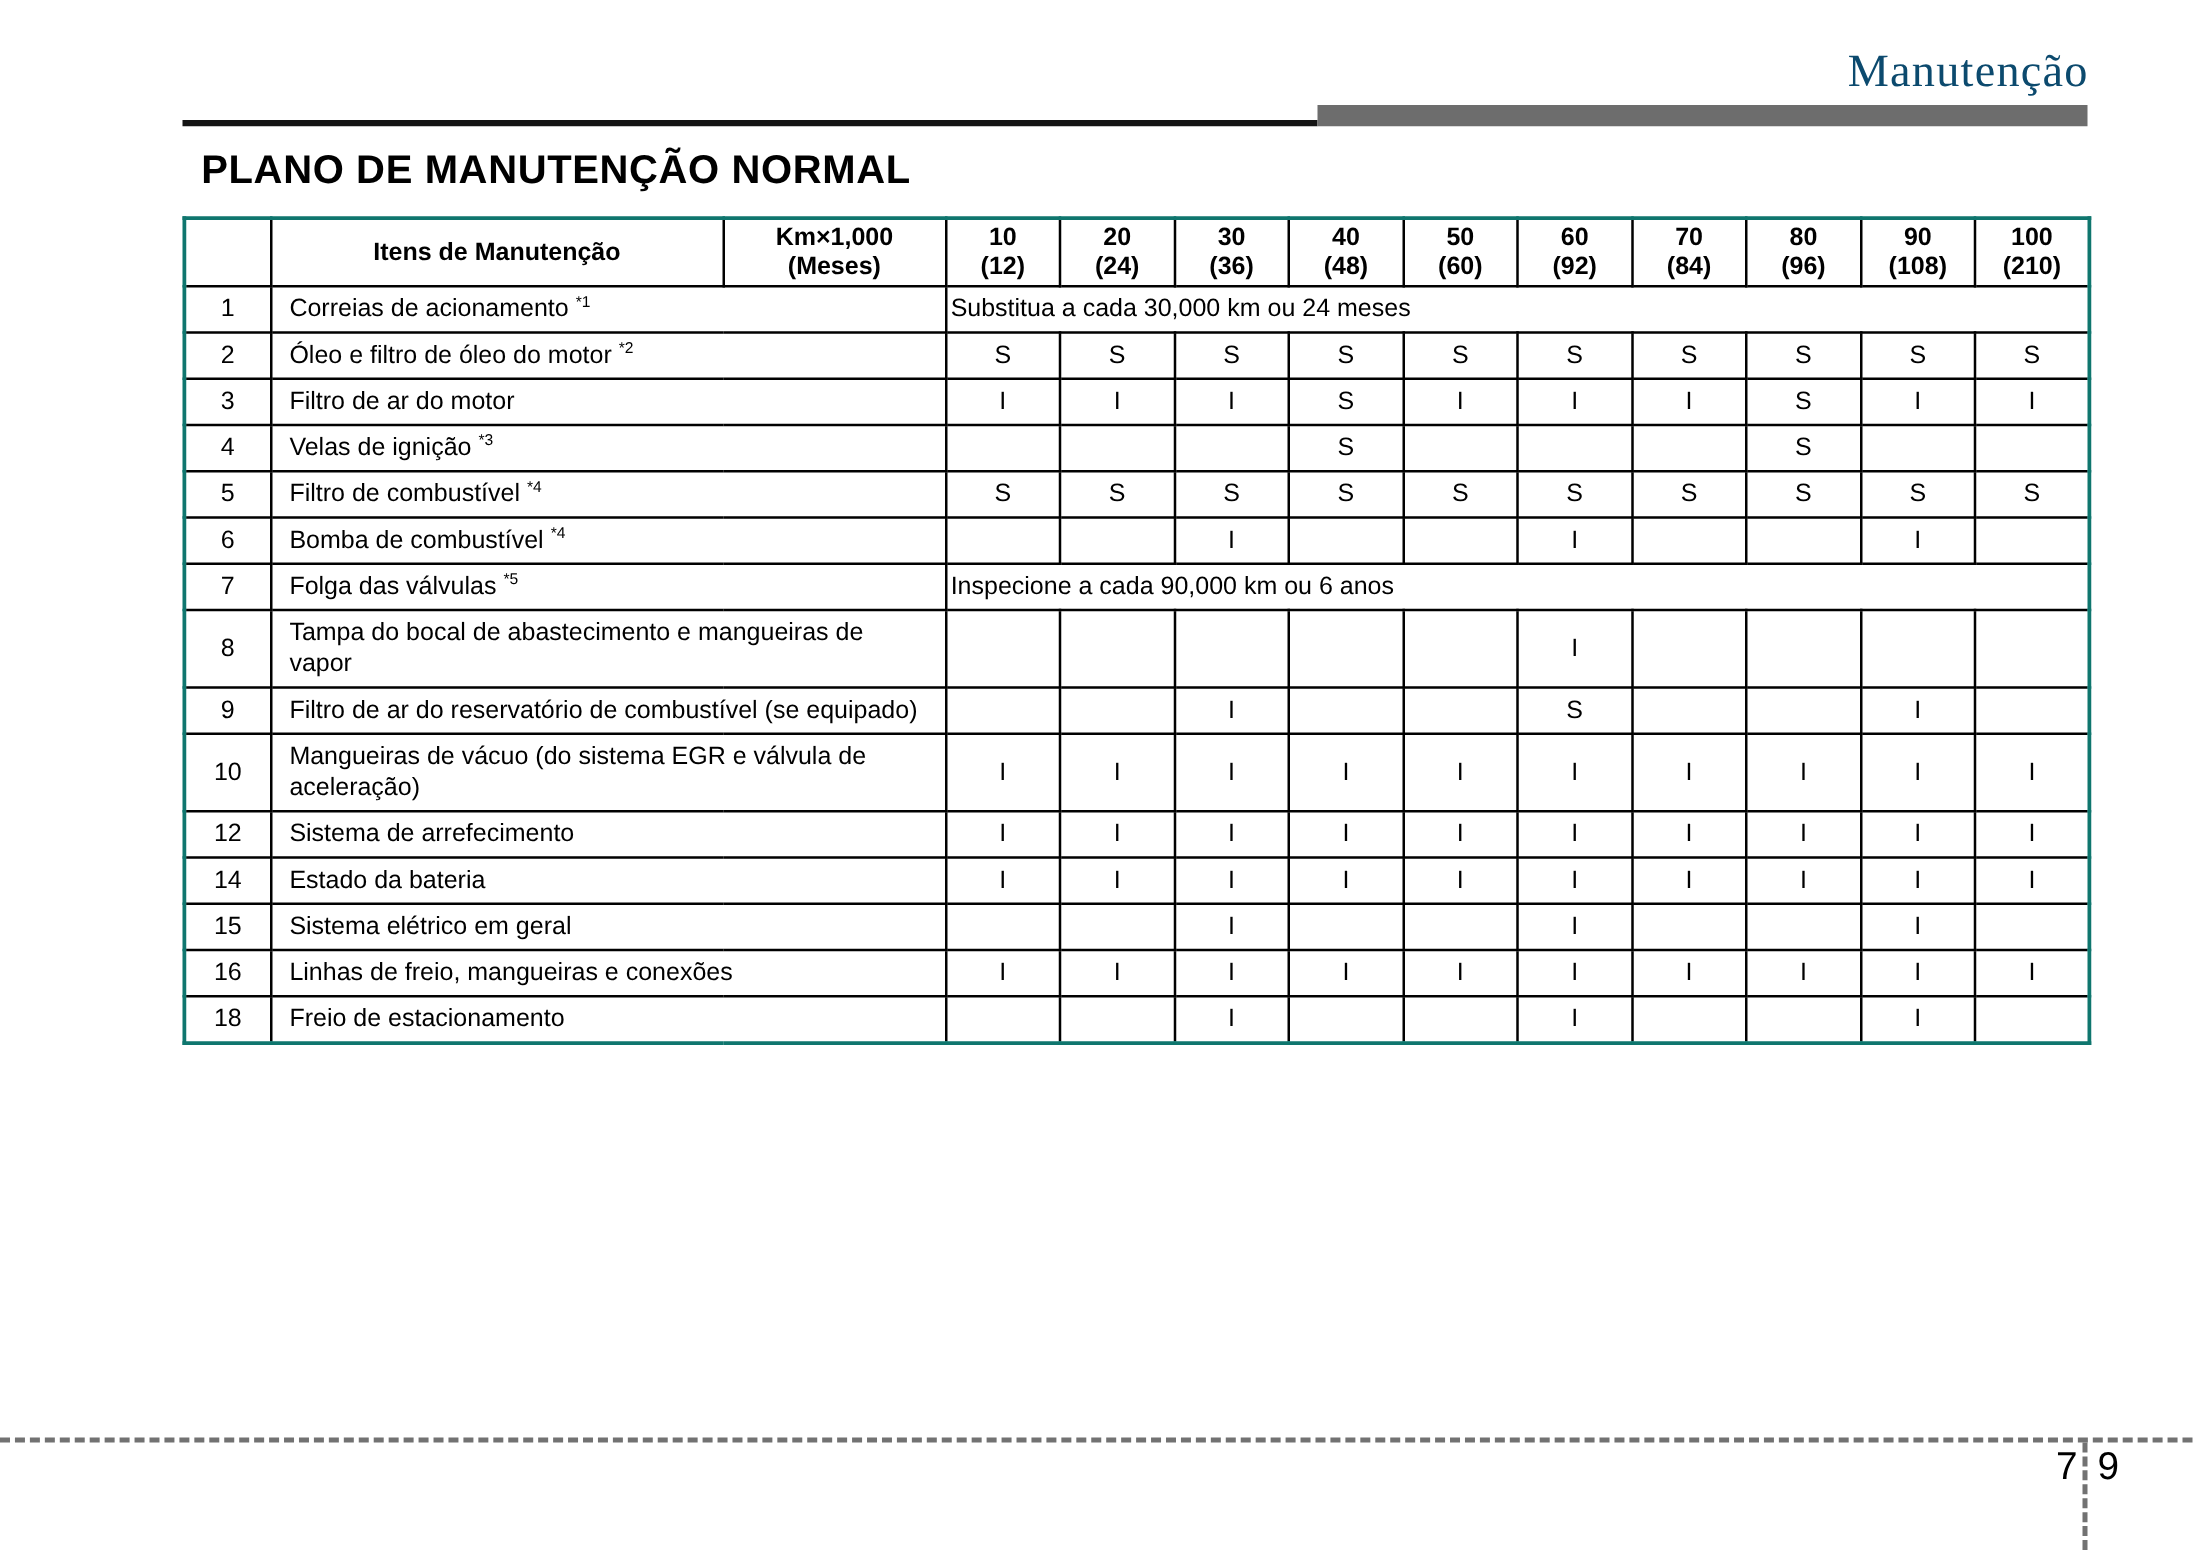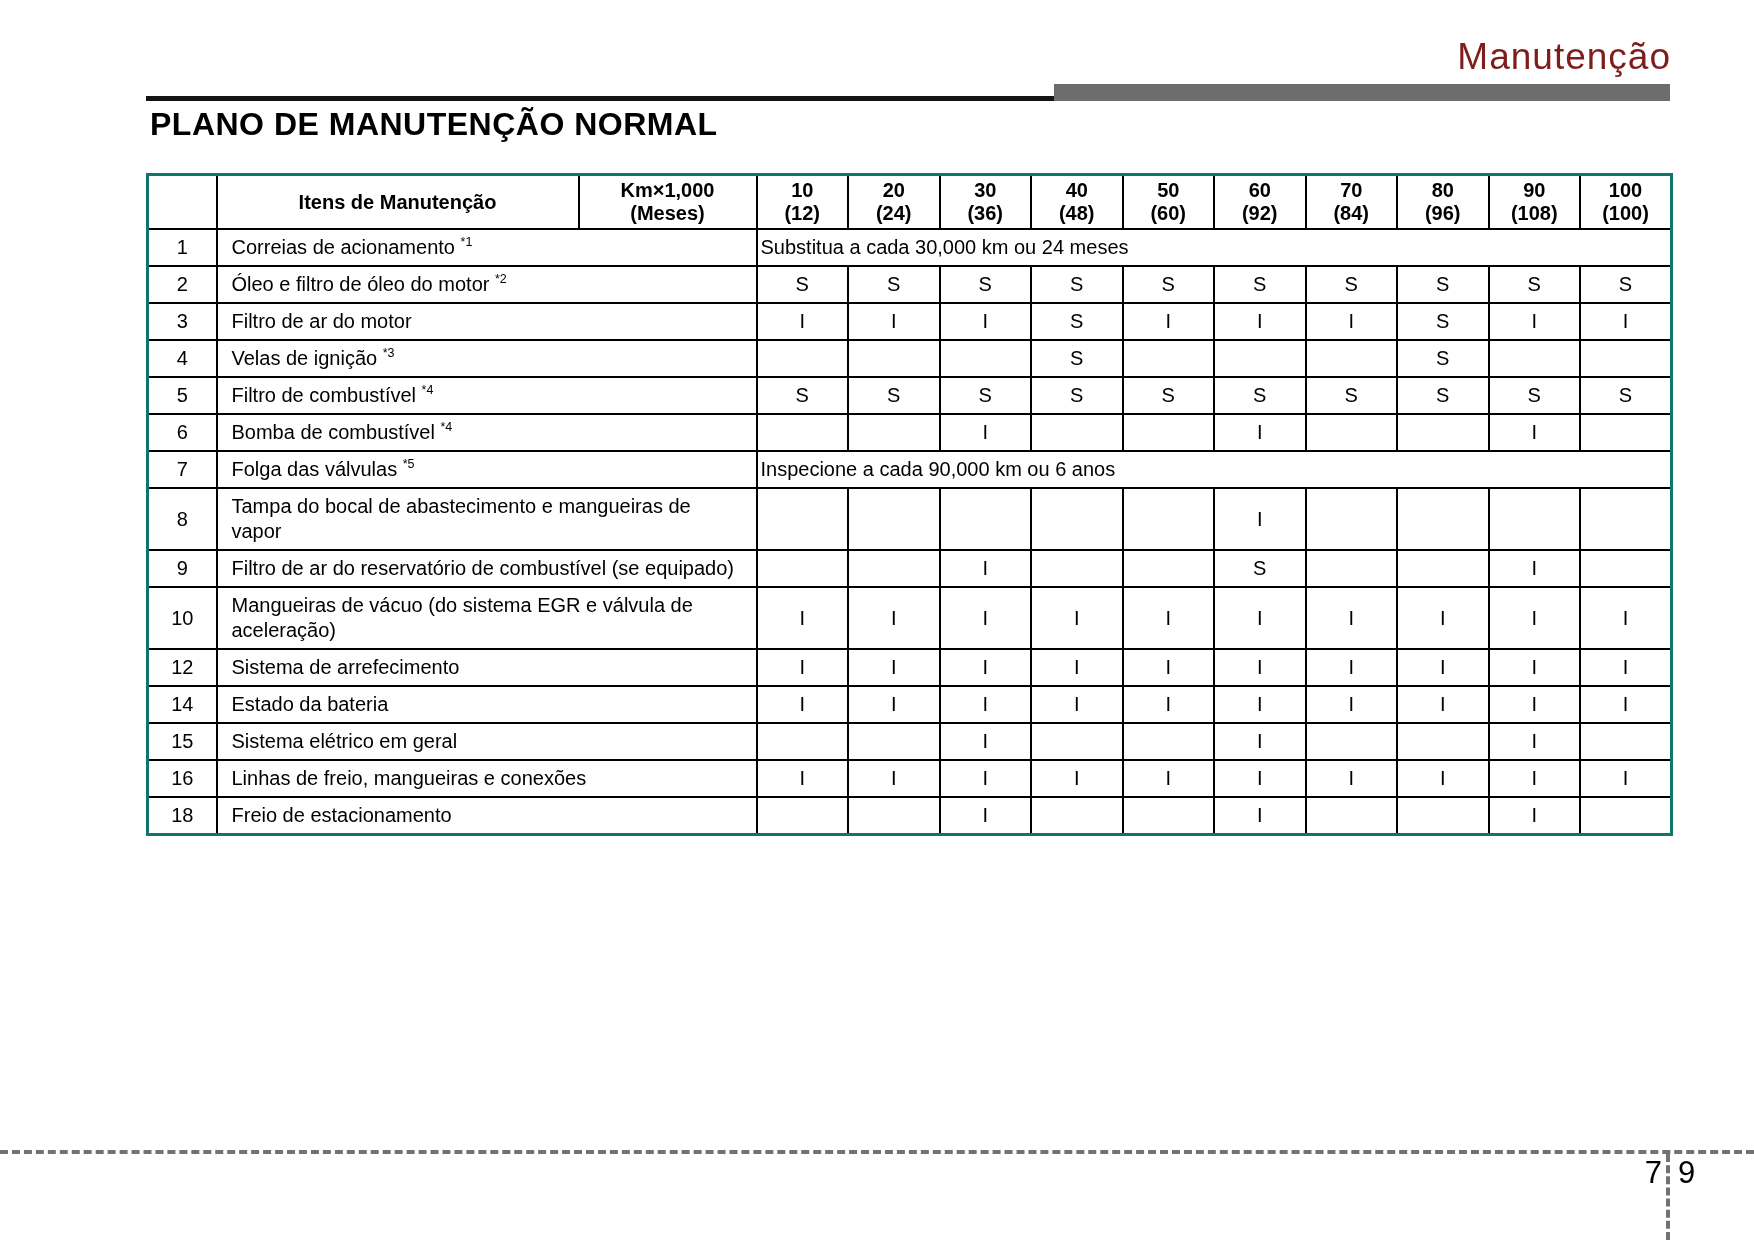--- a/index.html
+++ b/index.html
@@ -6,22 +6,22 @@
   html,body { margin:0; padding:0; }
   body {
     width:1754px; height:1240px; position:relative; overflow:hidden;
     background:#ffffff; color:#000;
     font-family:"Liberation Sans", sans-serif;
   }
 
   
   .running-title {
     position:absolute; top:36px; right:83px;
-    font-family:Liberation Sans, sans-serif;
-    font-size:37px; color:#7f1d1d; letter-spacing:1px;
+    font-family:Liberation Serif, serif;
+    font-size:37px; color:#0c4a6e; letter-spacing:1px;
   }
   .rule-black { position:absolute; left:146px; top:96px; width:908px; height:5px; background:#141414; }
   .rule-gray  { position:absolute; left:1054px; top:84px; width:616px; height:17px; background:#6d6d6d; }
 
   
   .page-title {
     position:absolute; left:146px; top:102px;
     font-size:32px; font-weight:700; letter-spacing:0.5px;
   }
 
@@ -49,21 +49,21 @@
   .footer-chapter { position:absolute; top:1155px; right:92px; font-size:31px; }
   .footer-page    { position:absolute; top:1155px; left:1678px; font-size:31px; }
 </style>
 </head>
 <body>
 
 <div class="running-title">Manutenção</div>
 <div class="rule-black"></div>
 <div class="rule-gray"></div>
 
-<h1 class="page-title" style="margin:4px;">PLANO DE MANUTENÇÃO NORMAL</h1>
+<h1 class="page-title" style="margin:15px;">PLANO DE MANUTENÇÃO NORMAL</h1>
 
 <table class="plan">
   <colgroup>
       <col style="width: 69px;">
       <col style="width: 362px;">
       <col style="width: 178px;">
       <col style="width: 91.5px;">
       <col style="width: 91.5px;">
       <col style="width: 91.5px;">
       <col style="width: 91.5px;">
@@ -113,21 +113,21 @@
         <th>
           <div>80</div>
           <div>(96)</div>
         </th>
         <th>
           <div>90</div>
           <div>(108)</div>
         </th>
         <th>
           <div>100</div>
-          <div>(100)</div>
+          <div>(210)</div>
         </th>
       </tr>
     </thead>
   <tbody>
       <tr>
         <td>1</td>
         <td class="item" colspan="2">Correias de acionamento <sup class="note">*1</sup></td>
         <td class="span-cell" colspan="10">Substitua a cada 30,000 km ou 24 meses</td>
       </tr>
       <tr>

